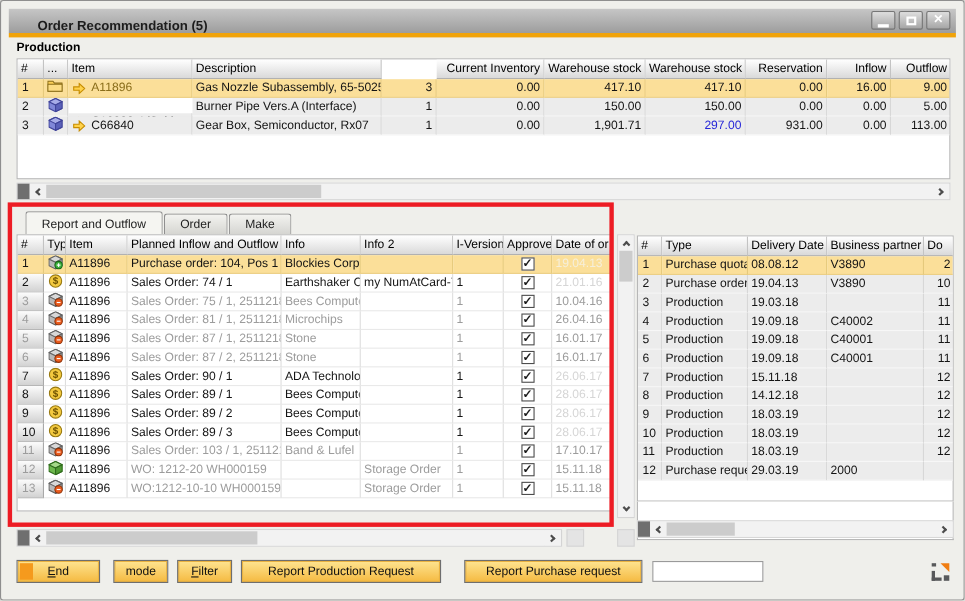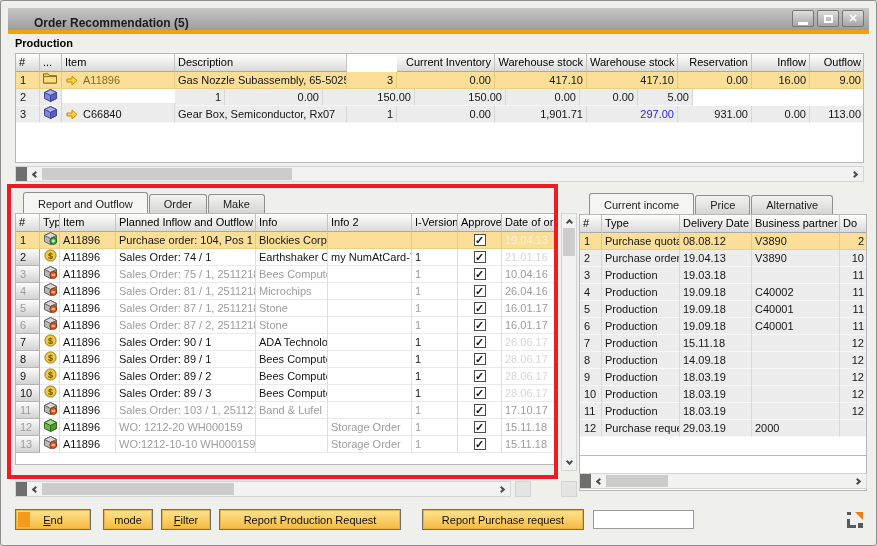--- a/index.html
+++ b/index.html
@@ -131,20 +131,21 @@
             </svg>
           </span></div>
         <div class="cell itemflex" style="width: 113px; margin-top: 14px;">
           <span class="icn">
             <svg width="12" height="11" viewBox="0 0 12 11">
               <polygon points="1,4 6,4 6,1 11,5.5 6,10 6,7 1,7" fill="#ffd24a" stroke="#c78d00"></polygon>
             </svg>
           </span>
           <span>C16900-A(Sub)</span>
         </div>
+        <div class="cell" style="width: 172px;">Burner Pipe Vers.A (Interface)</div>
         <div class="cell num" style="width: 50px;">1</div>
         <div class="cell num" style="width: 98px;">0.00</div>
         <div class="cell num" style="width: 92px;">150.00</div>
         <div class="cell num" style="width: 91px;">150.00</div>
         <div class="cell num" style="width: 74px;">0.00</div>
         <div class="cell num" style="width: 58px;">0.00</div>
         <div class="cell num" style="width: 55px;">5.00</div>
       </div>
       <div class="trow gray">
         <div class="cell rnum" style="width: 24px;">3</div>
@@ -481,25 +482,20 @@
       <div class="sb-track">
         <div class="sb-thumb" style="left: 0px; width: 192px;"></div>
       </div>
       <div class="sb-btn">
         <span class="chev r"></span>
       </div>
     </div>
   <div class="corner" style="left:514px;top:480px;width:16px;height:16px;"></div>
   <div class="corner" style="left:560px;top:480px;width:16px;height:16px;"></div>
 
-  <div class="tabsbar" id="right-tabs" style="left:588px;top:192px;">
-      <div class="tab active"><span>Current income</span></div>
-      <div class="tab"><span>Price</span></div>
-      <div class="tab"><span>Alternative</span></div>
-    </div>
   <div class="tbl" id="right-table" style="left:578px;top:213px;width:288px;height:242px;">
       <div class="trow thead">
         <div class="cell hcell" style="width: 22px;">#</div>
         <div class="cell hcell" style="width: 78px;">Type</div>
         <div class="cell hcell" style="width: 72px;">Delivery Date</div>
         <div class="cell hcell" style="width: 88px;">Business partner</div>
         <div class="cell hcell" style="width: 28px;">Do</div>
       </div>
       <div class="trow sel">
         <div class="cell rnum" style="width: 22px;">1</div>
@@ -546,21 +542,21 @@
       <div class="trow gray">
         <div class="cell rnum" style="width: 22px;">7</div>
         <div class="cell" style="width: 78px;">Production</div>
         <div class="cell" style="width: 72px;">15.11.18</div>
         <div class="cell" style="width: 88px;"></div>
         <div class="cell num" style="width: 28px;">12</div>
       </div>
       <div class="trow gray">
         <div class="cell rnum" style="width: 22px;">8</div>
         <div class="cell" style="width: 78px;">Production</div>
-        <div class="cell" style="width: 72px;">14.09.18</div>
+        <div class="cell" style="width: 72px;">14.12.18</div>
         <div class="cell" style="width: 88px;"></div>
         <div class="cell num" style="width: 28px;">12</div>
       </div>
       <div class="trow gray">
         <div class="cell rnum" style="width: 22px;">9</div>
         <div class="cell" style="width: 78px;">Production</div>
         <div class="cell" style="width: 72px;">18.03.19</div>
         <div class="cell" style="width: 88px;"></div>
         <div class="cell num" style="width: 28px;">12</div>
       </div>

